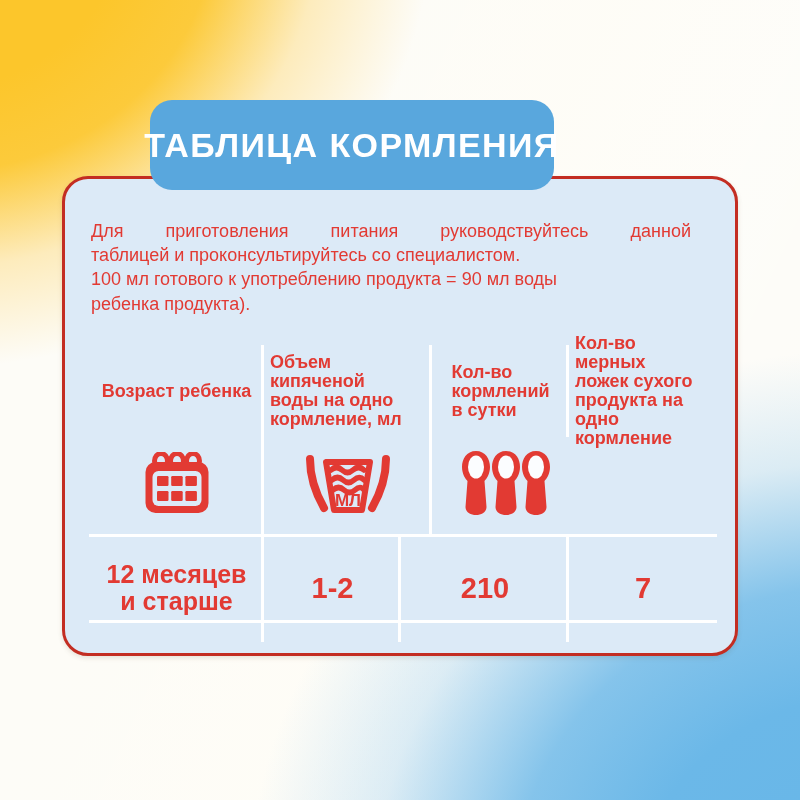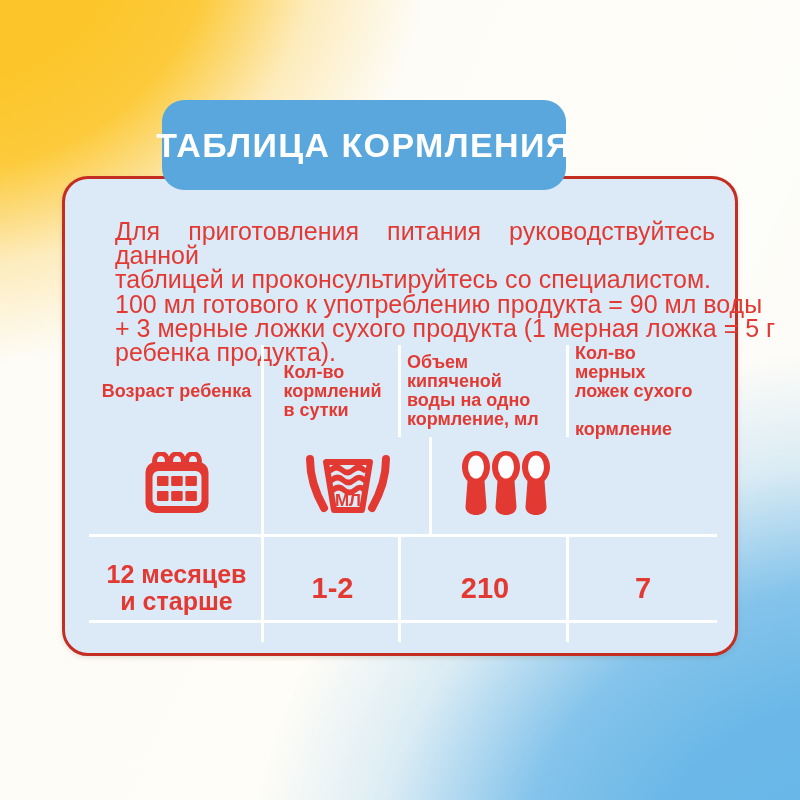--- a/index.html
+++ b/index.html
@@ -55,21 +55,21 @@
     box-sizing: border-box;
     background: #dceaf7;
     border: 3px solid #c32d22;
     border-radius: 26px;
     box-shadow: 0 2px 5px rgba(90,70,40,0.14);
   }
 
   
   #banner {
     position: absolute;
-    left: 162px;
+    left: 150px;
     top: 100px;
     width: 404px;
     height: 90px;
     background: #59a7dd;
     border-radius: 22px;
     display: flex;
     align-items: center;
     justify-content: center;
     z-index: 5;
   }
@@ -78,25 +78,25 @@
     font-size: 34px;
     font-weight: bold;
     letter-spacing: 1.4px;
     white-space: nowrap;
     font-family: "Liberation Sans", sans-serif;
   }
 
   
   #intro {
     position: absolute;
-    left: 50px;
+    left: 26px;
     top: 40px;
     width: 600px;
     color: #e23a33;
-    font-size: 25px;
+    font-size: 18px;
     line-height: 24.2px;
     font-family: "Liberation Sans", sans-serif;
   }
   #intro .ln {
     display: block;
     white-space: nowrap;
   }
   #intro .ln.just {
     display: block;
     text-align: justify;
@@ -204,64 +204,63 @@
   <div class="bg-layer bg-cream"></div>
   <div class="bg-layer bg-yellow"></div>
   <div class="bg-layer bg-blue"></div>
 
   <div id="card">
 
     <div id="intro">
       <span class="ln just">Для приготовления питания руководствуйтесь данной</span>
       <span class="ln">таблицей и проконсультируйтесь со специалистом.</span>
       <span class="ln">100 мл готового к употреблению продукта = 90 мл воды</span>
-      <span class="ln">+ 3 мерные ложки сухого продукта (1 мерная ложка = 5 г</span>
       <span class="ln">ребенка продукта).</span>
     </div>
 
     <div id="table">
 
       <div class="trow">
         <div class="cell c1">
           <div class="hdr-wrap">
             <div class="hdr-txt">
               <span>Возраст ребенка</span>
+            </div>
+          </div>
+          <div class="vsep"></div>
+        </div>
+
+        <div class="cell c3">
+          <div class="hdr-wrap">
+            <div class="hdr-txt">
+              <span>Объем кипяченой</span><br>
+              <span>воды на одно</span><br>
+              <span>кормление, мл</span>
             </div>
           </div>
           <div class="vsep"></div>
         </div>
 
         <div class="cell c2">
           <div class="hdr-wrap">
             <div class="hdr-txt">
               <span>Кол-во</span><br>
               <span>кормлений</span><br>
               <span>в сутки</span>
             </div>
           </div>
           <div class="vsep"></div>
         </div>
 
-        <div class="cell c3">
-          <div class="hdr-wrap">
-            <div class="hdr-txt">
-              <span>Объем кипяченой</span><br>
-              <span>воды на одно</span><br>
-              <span>кормление, мл</span>
-            </div>
-          </div>
-          <div class="vsep"></div>
-        </div>
-
         <div class="cell c4">
           <div class="hdr-wrap">
             <div class="hdr-txt">
               <span>Кол-во мерных</span><br>
               <span>ложек сухого</span><br>
-              <br>
+              <span>продукта на одно</span><br>
               <span>кормление</span>
             </div>
           </div>
         </div>
       </div>
 
       <div class="trow">
         <div class="cell c1">
           <div class="icon-wrap">
             <span>

